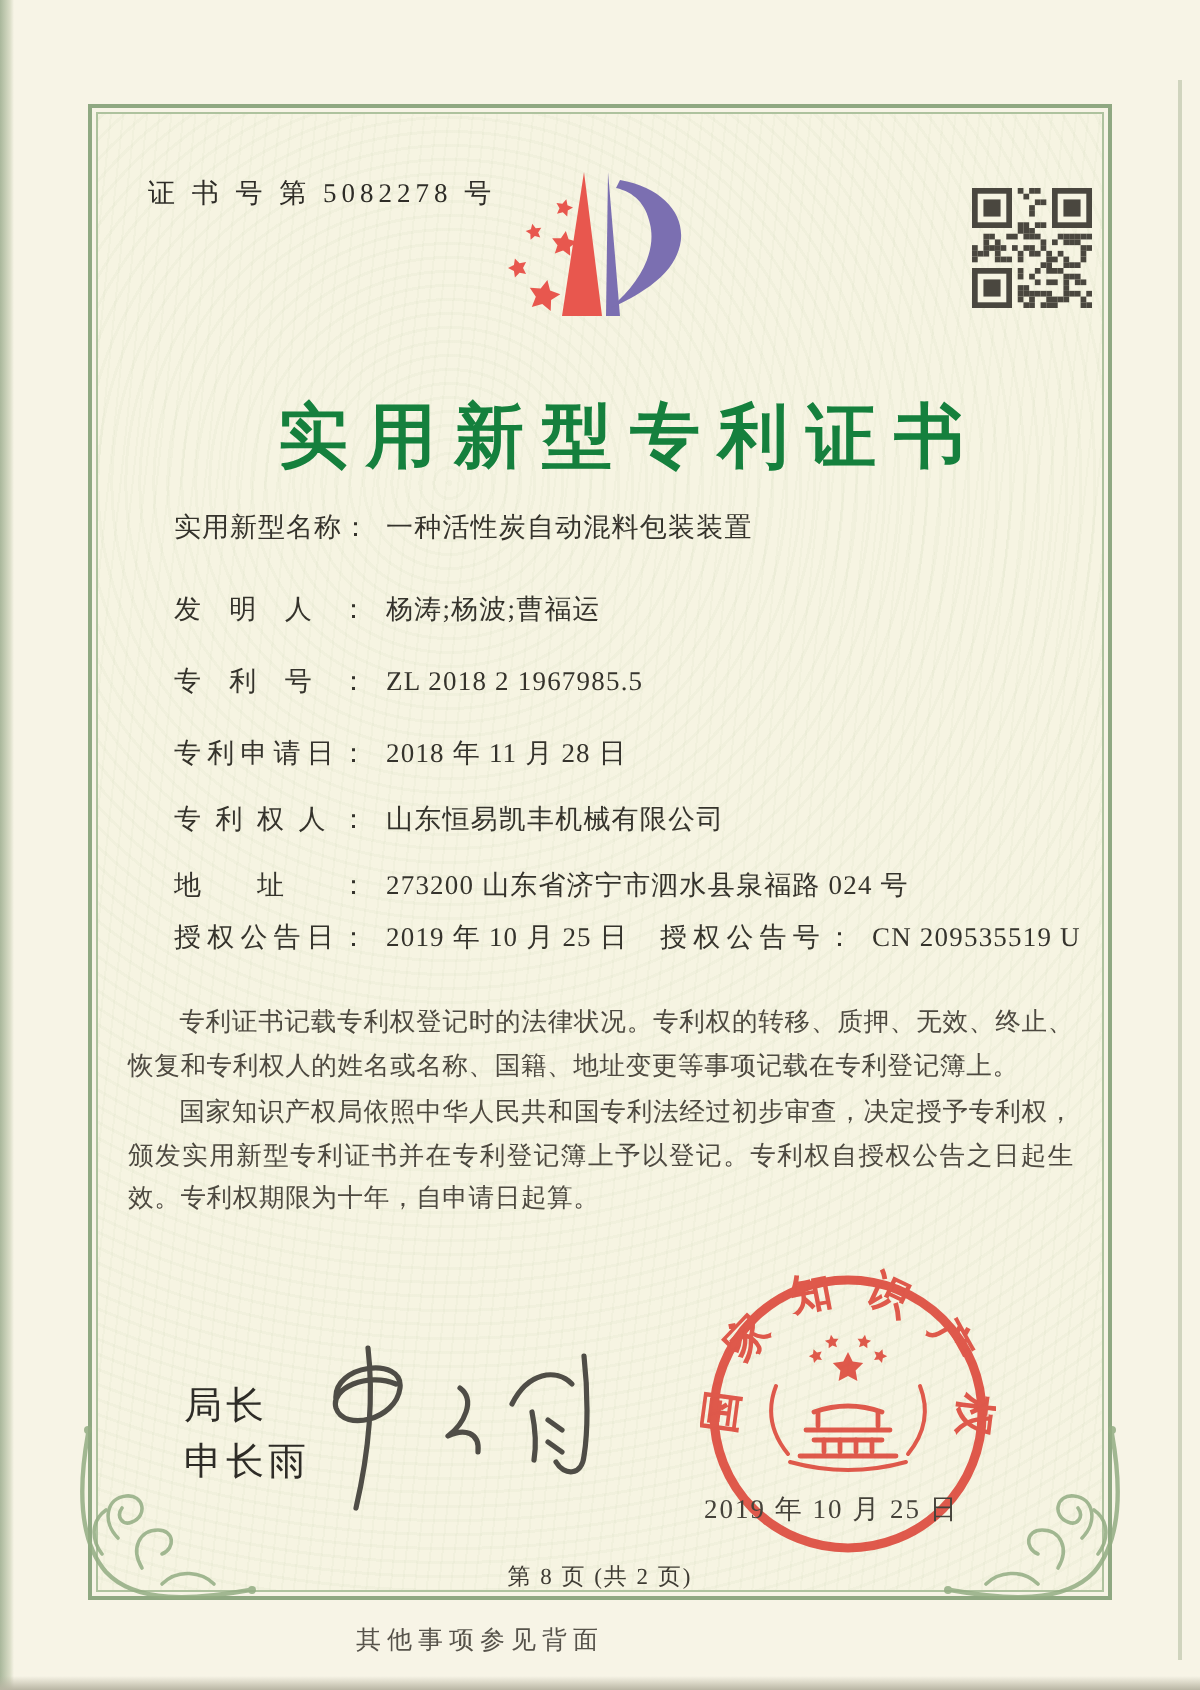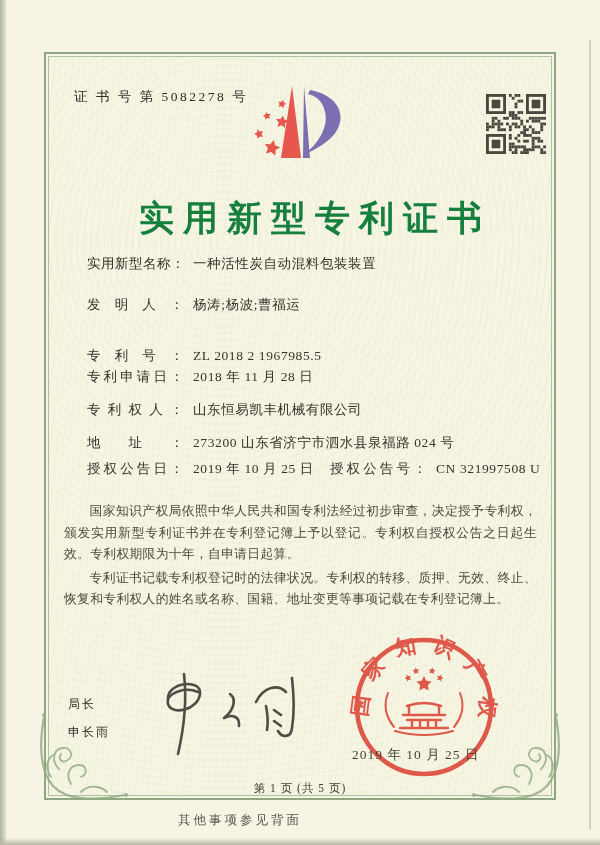--- a/index.html
+++ b/index.html
@@ -26,21 +26,21 @@
   .qr{position:absolute;left:486px;top:94px;width:60px;height:60px;}
   .title{position:absolute;left:0;top:180px;width:600px;text-align:center;margin:15px;
     font-size:35px;font-weight:600;letter-spacing:9px;color:#15803d;}
   .row{position:absolute;left:68px;width:470px;font-size:13.5px;color:#35332c;white-space:nowrap;}
   .lbl{display:inline-block;width:97px;text-align:justify;text-align-last:justify;letter-spacing:.5px;margin-left:19px;}
   .val{margin-left:9px;letter-spacing:.6px;}
   .grant-right{position:absolute;left:243px;top:0;}
   .paras{position:absolute;left:64px;top:501px;width:473px;font-size:12.8px;
     line-height:21.5px;color:#4d4940;text-align:justify;}
   .paras p{margin:0 0 2px;text-indent:2em;letter-spacing:.3px;}
-  .signer{position:absolute;left:68px;top:690px;font-size:12px;line-height:28px;color:#2e2c27;letter-spacing:2px;}
+  .signer{position:absolute;left:92px;top:690px;font-size:19px;line-height:28px;color:#2e2c27;letter-spacing:2px;}
   .signature{position:absolute;left:138px;top:666px;}
   .seal{position:absolute;left:350px;top:633px;}
   .seal-date{position:absolute;left:352px;top:746px;font-size:13.5px;letter-spacing:1px;color:#45423a;}
   .page-no{position:absolute;left:0;top:781px;width:600px;text-align:center;font-size:11.5px;color:#3e3b33;letter-spacing:1px;}
   .back-note{position:absolute;left:0;top:812px;width:480px;text-align:center;font-size:12.5px;color:#56524a;letter-spacing:3px;}
   .flourish{position:absolute;top:703px;}
   .flourish.left{left:37px;}
   .flourish.right{left:463px;transform:scaleX(-1);}
 </style>
 </head>
@@ -223,42 +223,42 @@
 </div>
 
 <h1 class="title">实用新型专利证书</h1>
 
 <div class="row" style="top:255px">
   <span class="lbl">实用新型名称：</span><span class="val">一种活性炭自动混料包装装置</span>
 </div>
 <div class="row" style="top:296px">
   <span class="lbl">发明人：</span><span class="val">杨涛;杨波;曹福运</span>
 </div>
-<div class="row" style="top:347px">
+<div class="row" style="top:332px">
   <span class="lbl">专利号：</span><span class="val">ZL 2018 2 1967985.5</span>
 </div>
 <div class="row" style="top:368px">
   <span class="lbl">专利申请日：</span><span class="val">2018 年 11 月 28 日</span>
 </div>
 <div class="row" style="top:401px">
   <span class="lbl">专利权人：</span><span class="val">山东恒易凯丰机械有限公司</span>
 </div>
 <div class="row" style="top:434px">
   <span class="lbl">地址：</span><span class="val">273200 山东省济宁市泗水县泉福路 024 号</span>
 </div>
 <div class="row" style="top:460px">
   <span class="lbl">授权公告日：</span><span class="val">2019 年 10 月 25 日</span>
   <span class="grant-right">
-    <span class="lbl">授权公告号：</span><span class="val">CN 321997508 U</span>
+    <span class="lbl">授权公告号：</span><span class="val">CN 209535519 U</span>
   </span>
 </div>
 
 <div class="paras">
+  <p>专利证书记载专利权登记时的法律状况。专利权的转移、质押、无效、终止、恢复和专利权人的姓名或名称、国籍、地址变更等事项记载在专利登记簿上。</p>
   <p>国家知识产权局依照中华人民共和国专利法经过初步审查，决定授予专利权，颁发实用新型专利证书并在专利登记簿上予以登记。专利权自授权公告之日起生效。专利权期限为十年，自申请日起算。</p>
-  <p>专利证书记载专利权登记时的法律状况。专利权的转移、质押、无效、终止、恢复和专利权人的姓名或名称、国籍、地址变更等事项记载在专利登记簿上。</p>
 </div>
 
 <div class="signer">
   <div>局长</div>
   <div>申长雨</div>
 </div>
 
 <svg class="signature" width="200" height="95" viewBox="0 0 200 95" fill="none" stroke="#33312c" stroke-width="2.6" stroke-linecap="round" stroke-linejoin="round" opacity="0.85">
   <path d="M30,34 C28,16 64,12 62,28 C60,44 34,50 30,38 C27,28 46,20 60,26"></path>
   <path d="M46,8 C49,34 46,62 40,88"></path>
@@ -290,14 +290,14 @@
       <path d="M50,95 L98,95"></path>
       <path d="M38,60 Q31,78 44,94" stroke-width="2"></path>
       <path d="M110,60 Q117,78 104,94" stroke-width="2"></path>
       <path d="M45,98 Q74,106 103,98" stroke-width="2"></path>
     </g>
   </g>
 </svg>
 
 <div class="seal-date">2019 年 10 月 25 日</div>
 
-<div class="page-no">第 1 页 (共 5 页)</div>
+<div class="page-no">第 8 页 (共 2 页)</div>
 <div class="back-note">其他事项参见背面</div>
 
 </body></html>

